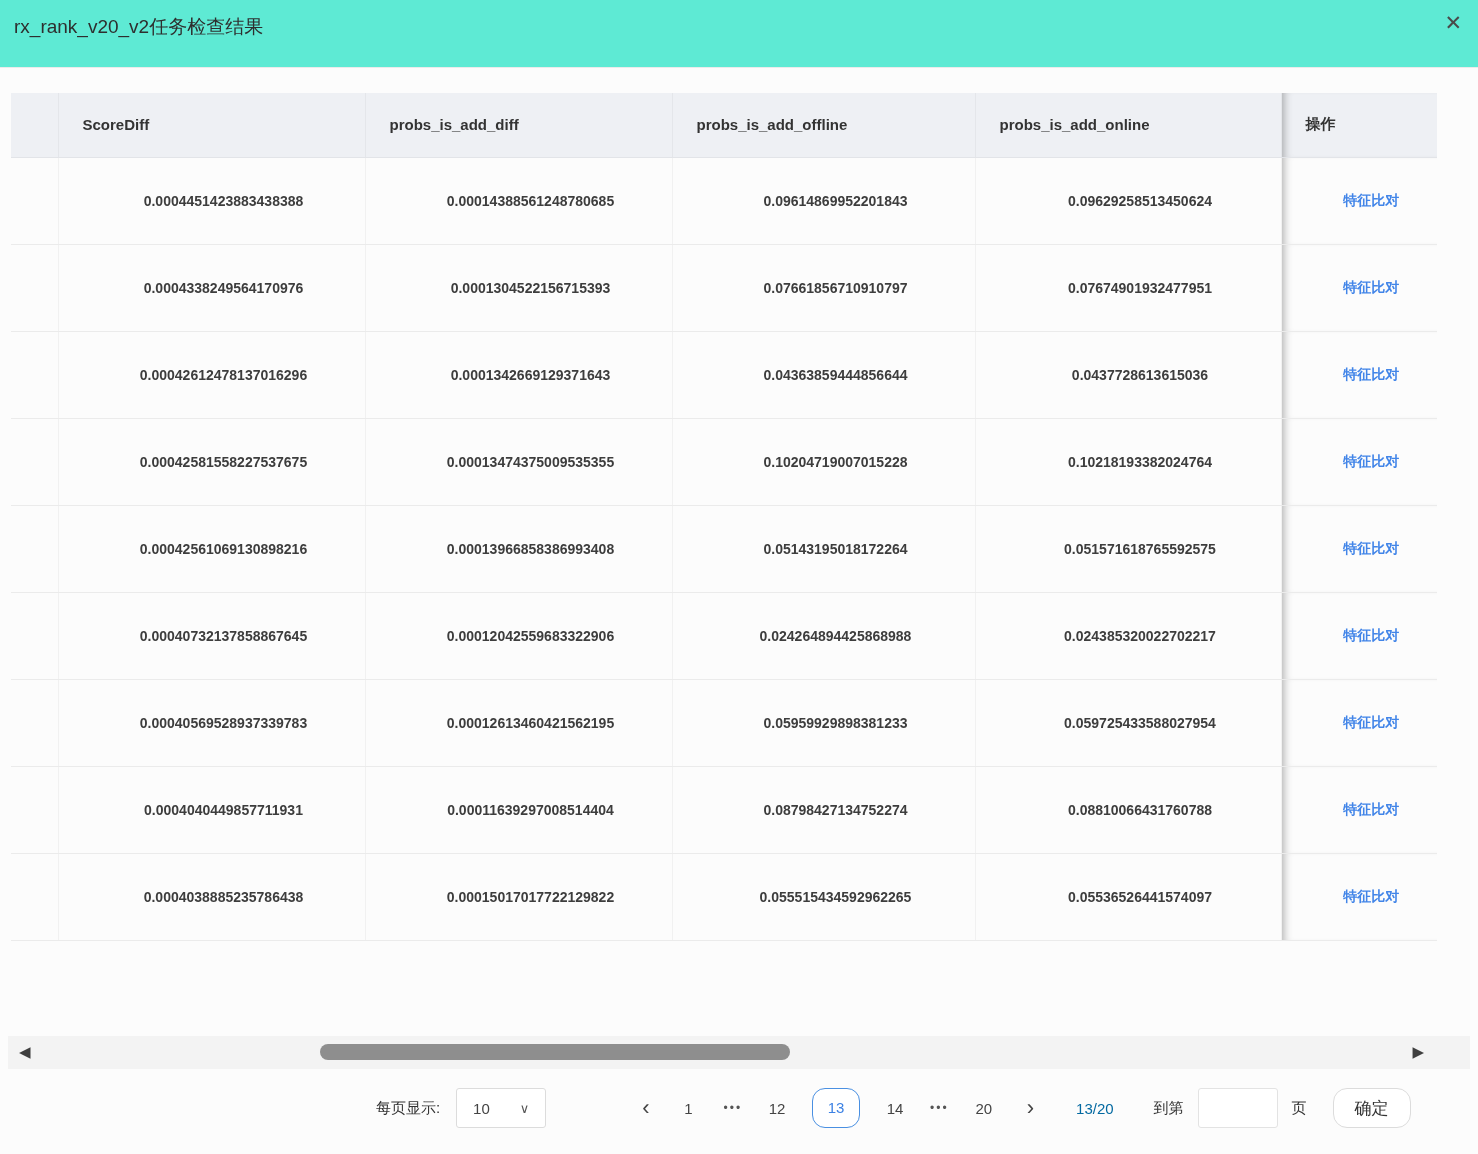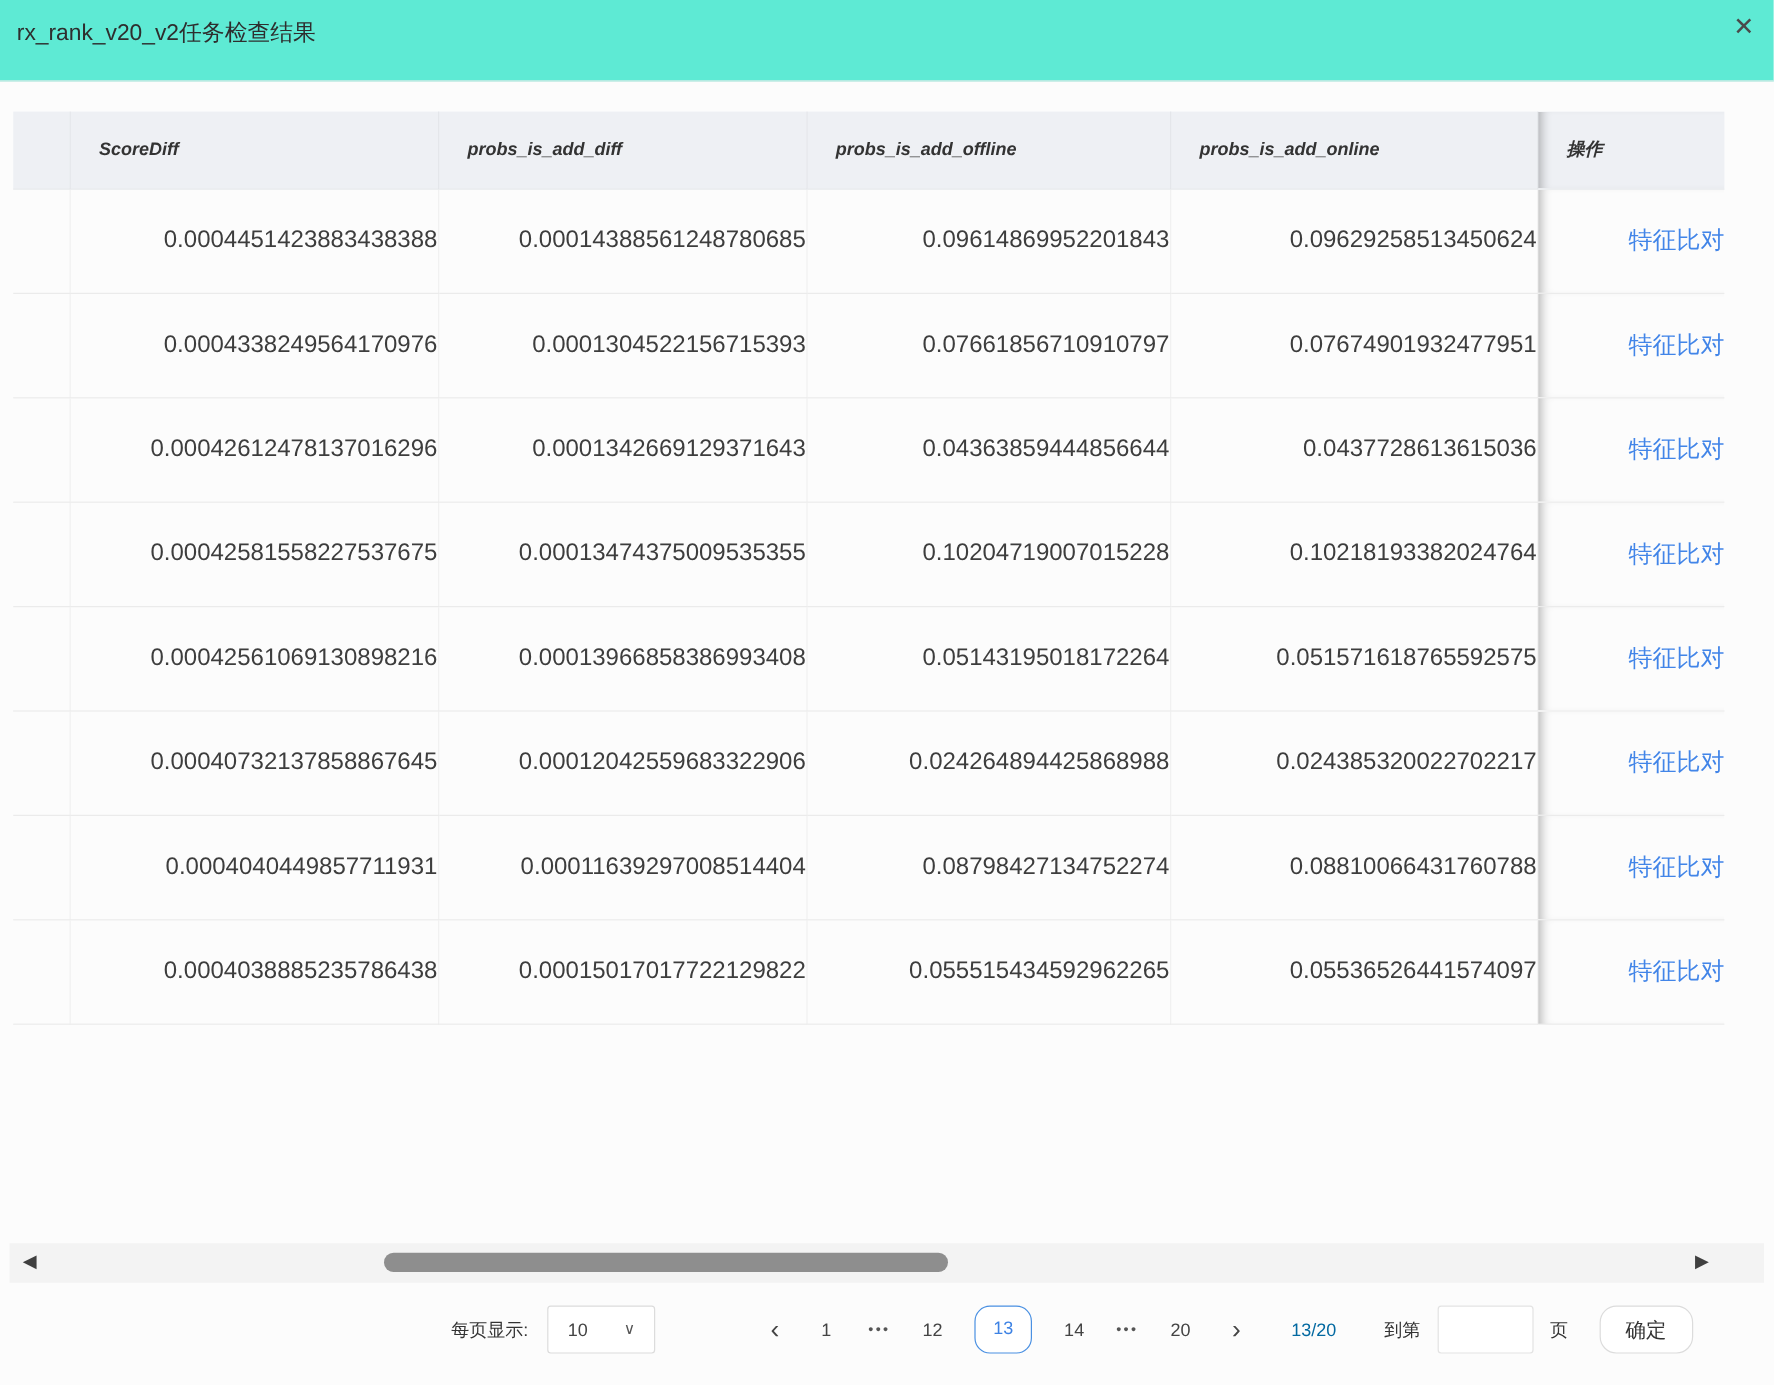--- a/index.html
+++ b/index.html
@@ -14,24 +14,24 @@
   .modal-title { position:absolute; left:14px; top:14px; font-size:19px; color:#2e2e2e; }
   .modal-close { position:absolute; right:16px; top:12px; font-size:21px; color:#4a4a4a;
     cursor:pointer; line-height:1; }
   
   .table-wrap { position:absolute; left:11px; top:93px; width:1426px; }
   table { width:1426px; table-layout:fixed; border-collapse:collapse; background:#fcfcfc; }
   col.c0 { width:47px; } col.c1 { width:307px; } col.c2 { width:307px; }
   col.c3 { width:303px; } col.c4 { width:306px; } col.c5 { width:156px; }
   thead th { height:64px; background:#eef0f4; font-size:15px; font-weight:700; color:#333;
     text-align:left; padding-left:24px; border-bottom:1px solid #e2e4e8;
-    border-right:1px solid #e4e6ea;font-style:italic; }
+    border-right:1px solid #e4e6ea; }
   thead th:last-child { border-right:none; }
-  tbody td { height:87px; font-size:20px; color:#3d3d3d; text-align:right; padding-left:24px;
-    border-bottom:1px solid #ebebeb; border-right:1px solid #f1f1f1; background:#fcfcfc; }
+  tbody td { height:87px; font-size:14px; color:#3d3d3d; text-align:center; padding-left:24px;
+    border-bottom:1px solid #ebebeb; border-right:1px solid #f1f1f1; background:#fcfcfc;font-weight:bold; }
   tbody td:last-child { border-right:none; }
   th.action-col, td.action-col { box-shadow:inset 9px 0 9px -7px rgba(0,0,0,0.30); }
   td.action-col a { color:#4285e8; text-decoration:none; cursor:pointer; }
   
   .hscroll { position:absolute; left:8px; top:1036px; width:1462px; height:33px;
     background:#f3f3f3; }
   .hs-arrow { position:absolute; top:6px; font-size:15px; color:#3f3f3f; cursor:pointer;
     line-height:20px; }
   .hs-left { left:11px; } .hs-right { right:46px; }
   .hs-thumb { position:absolute; left:312px; top:8px; width:470px; height:16px;
@@ -145,20 +145,30 @@
     <td>0.00040732137858867645</td>
     <td>0.00012042559683322906</td>
     <td>0.024264894425868988</td>
     <td>0.024385320022702217</td>
     <td class="action-col">
       <a>特征比对</a>
     </td>
   </tr>
         <tr>
     <td></td>
+    <td>0.00040569528937339783</td>
+    <td>0.00012613460421562195</td>
+    <td>0.05959929898381233</td>
+    <td>0.059725433588027954</td>
+    <td class="action-col">
+      <a>特征比对</a>
+    </td>
+  </tr>
+        <tr>
+    <td></td>
     <td>0.0004040449857711931</td>
     <td>0.00011639297008514404</td>
     <td>0.08798427134752274</td>
     <td>0.08810066431760788</td>
     <td class="action-col">
       <a>特征比对</a>
     </td>
   </tr>
         <tr>
     <td></td>

